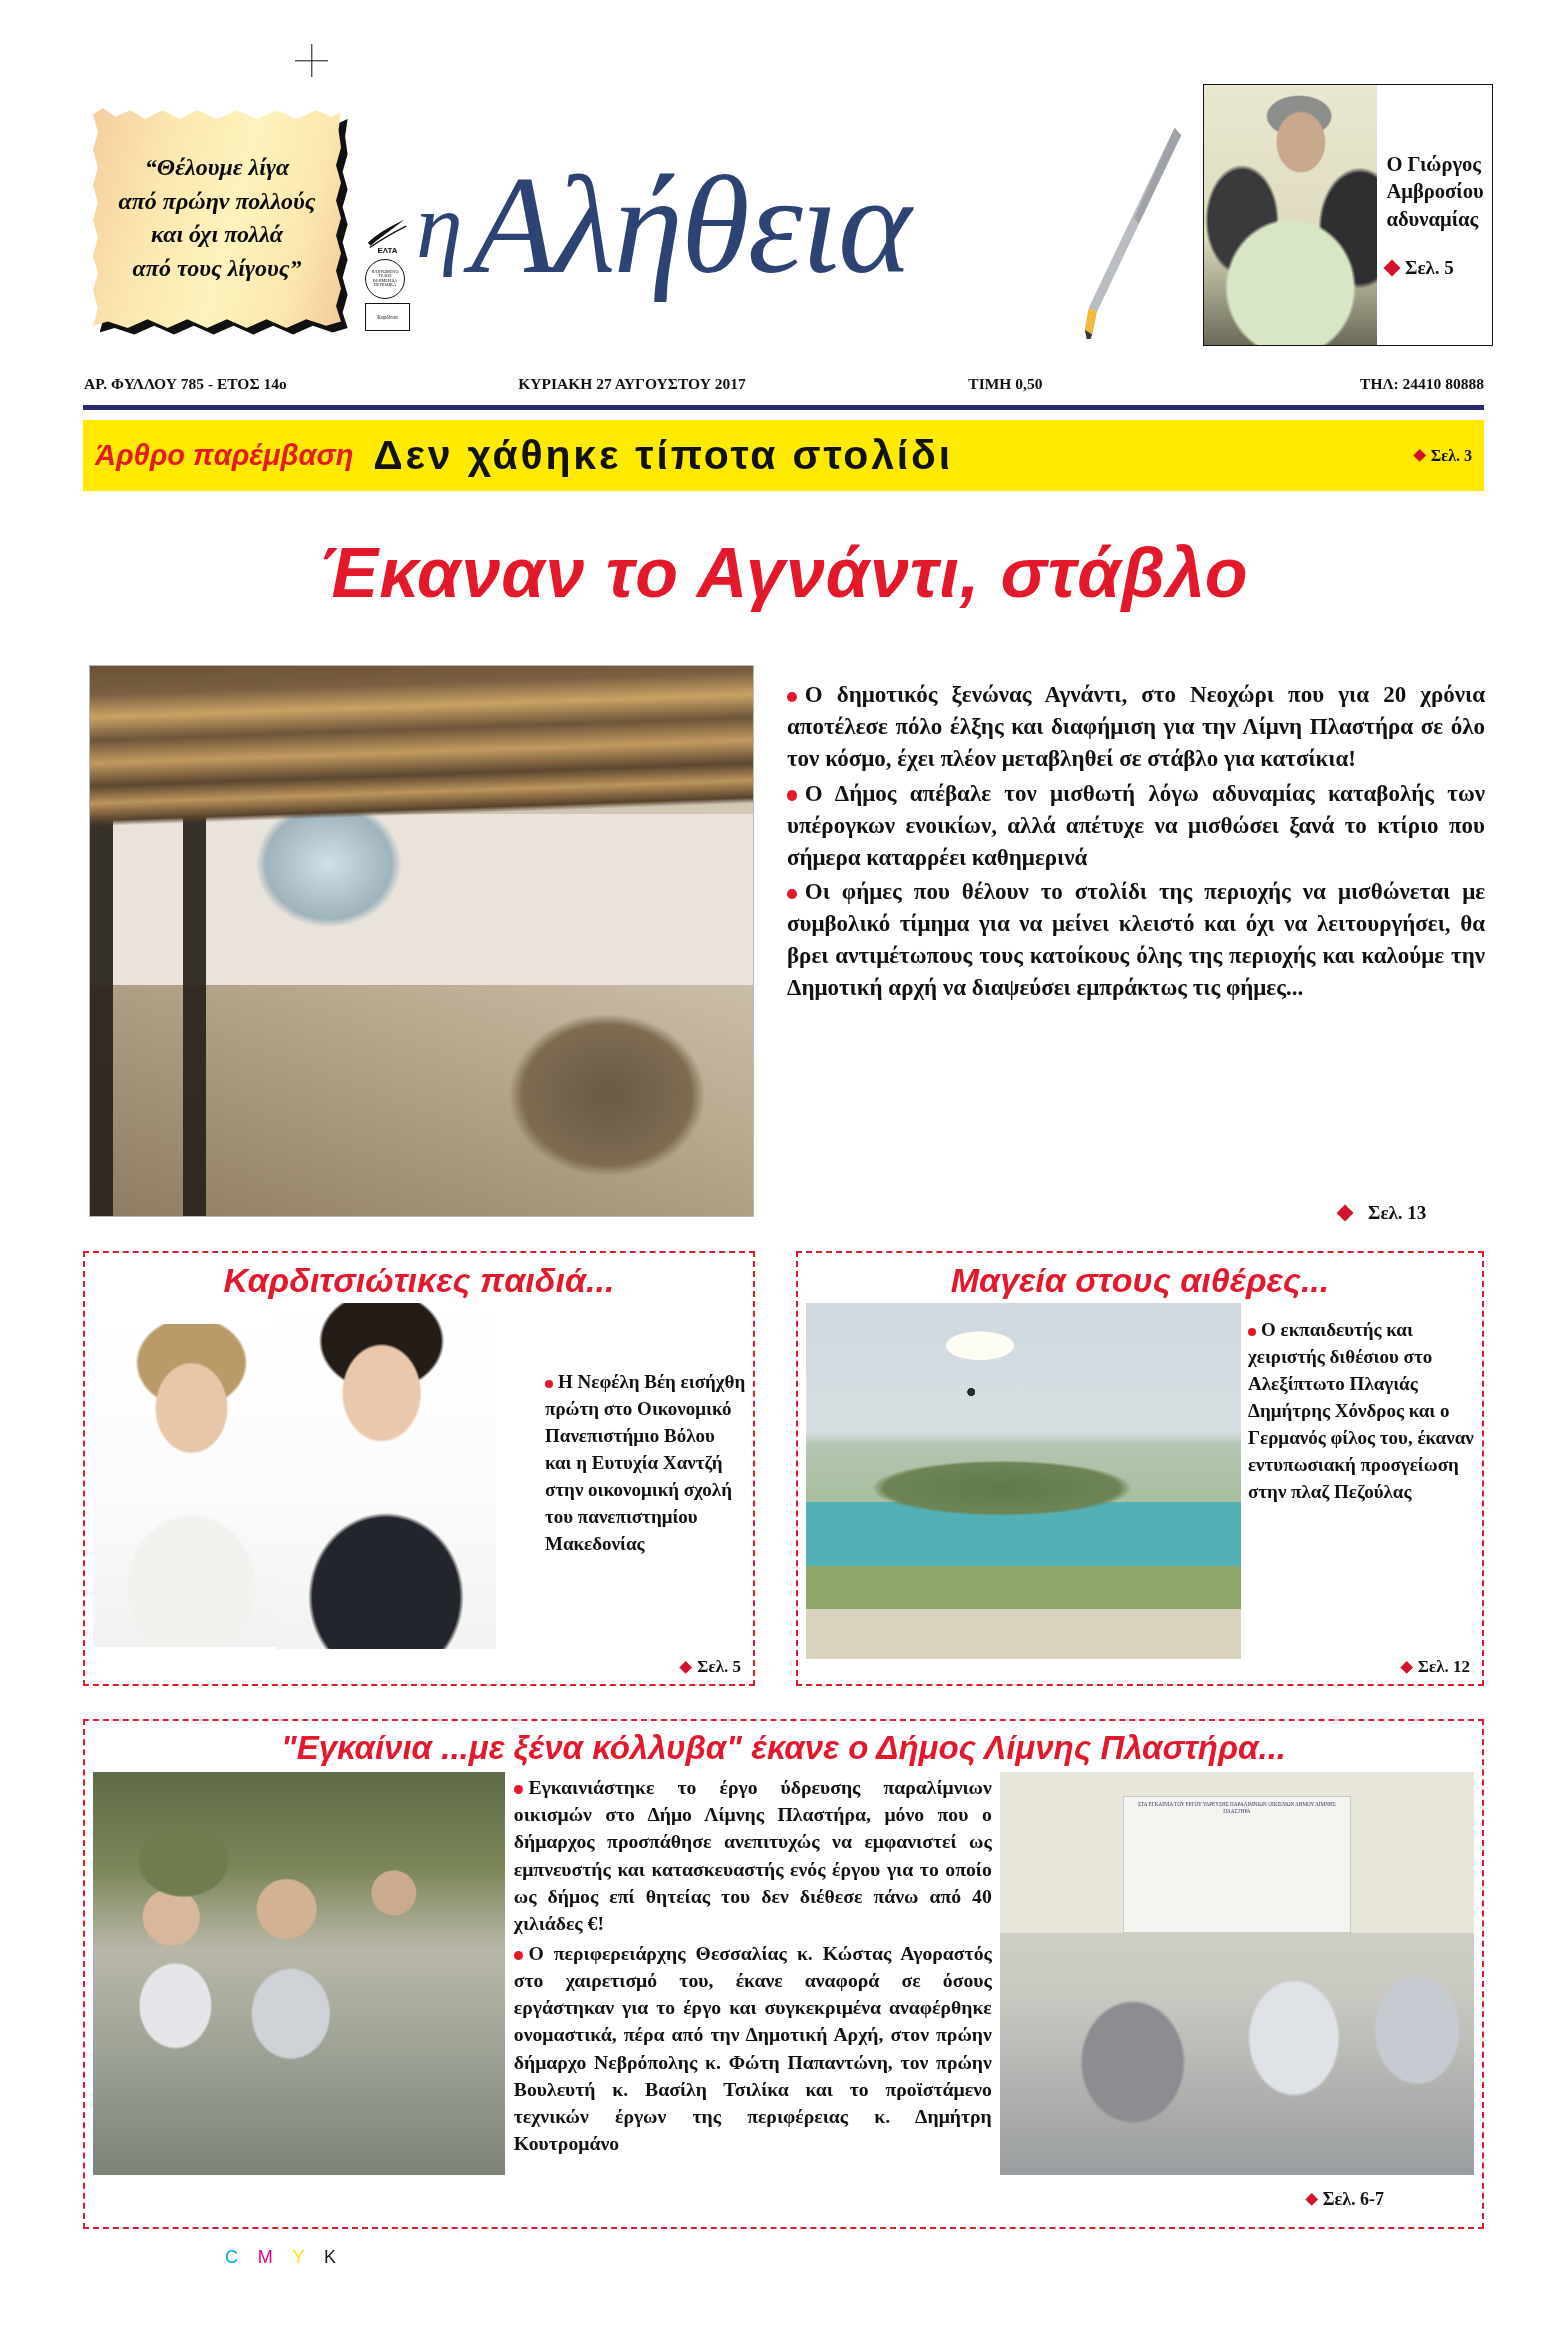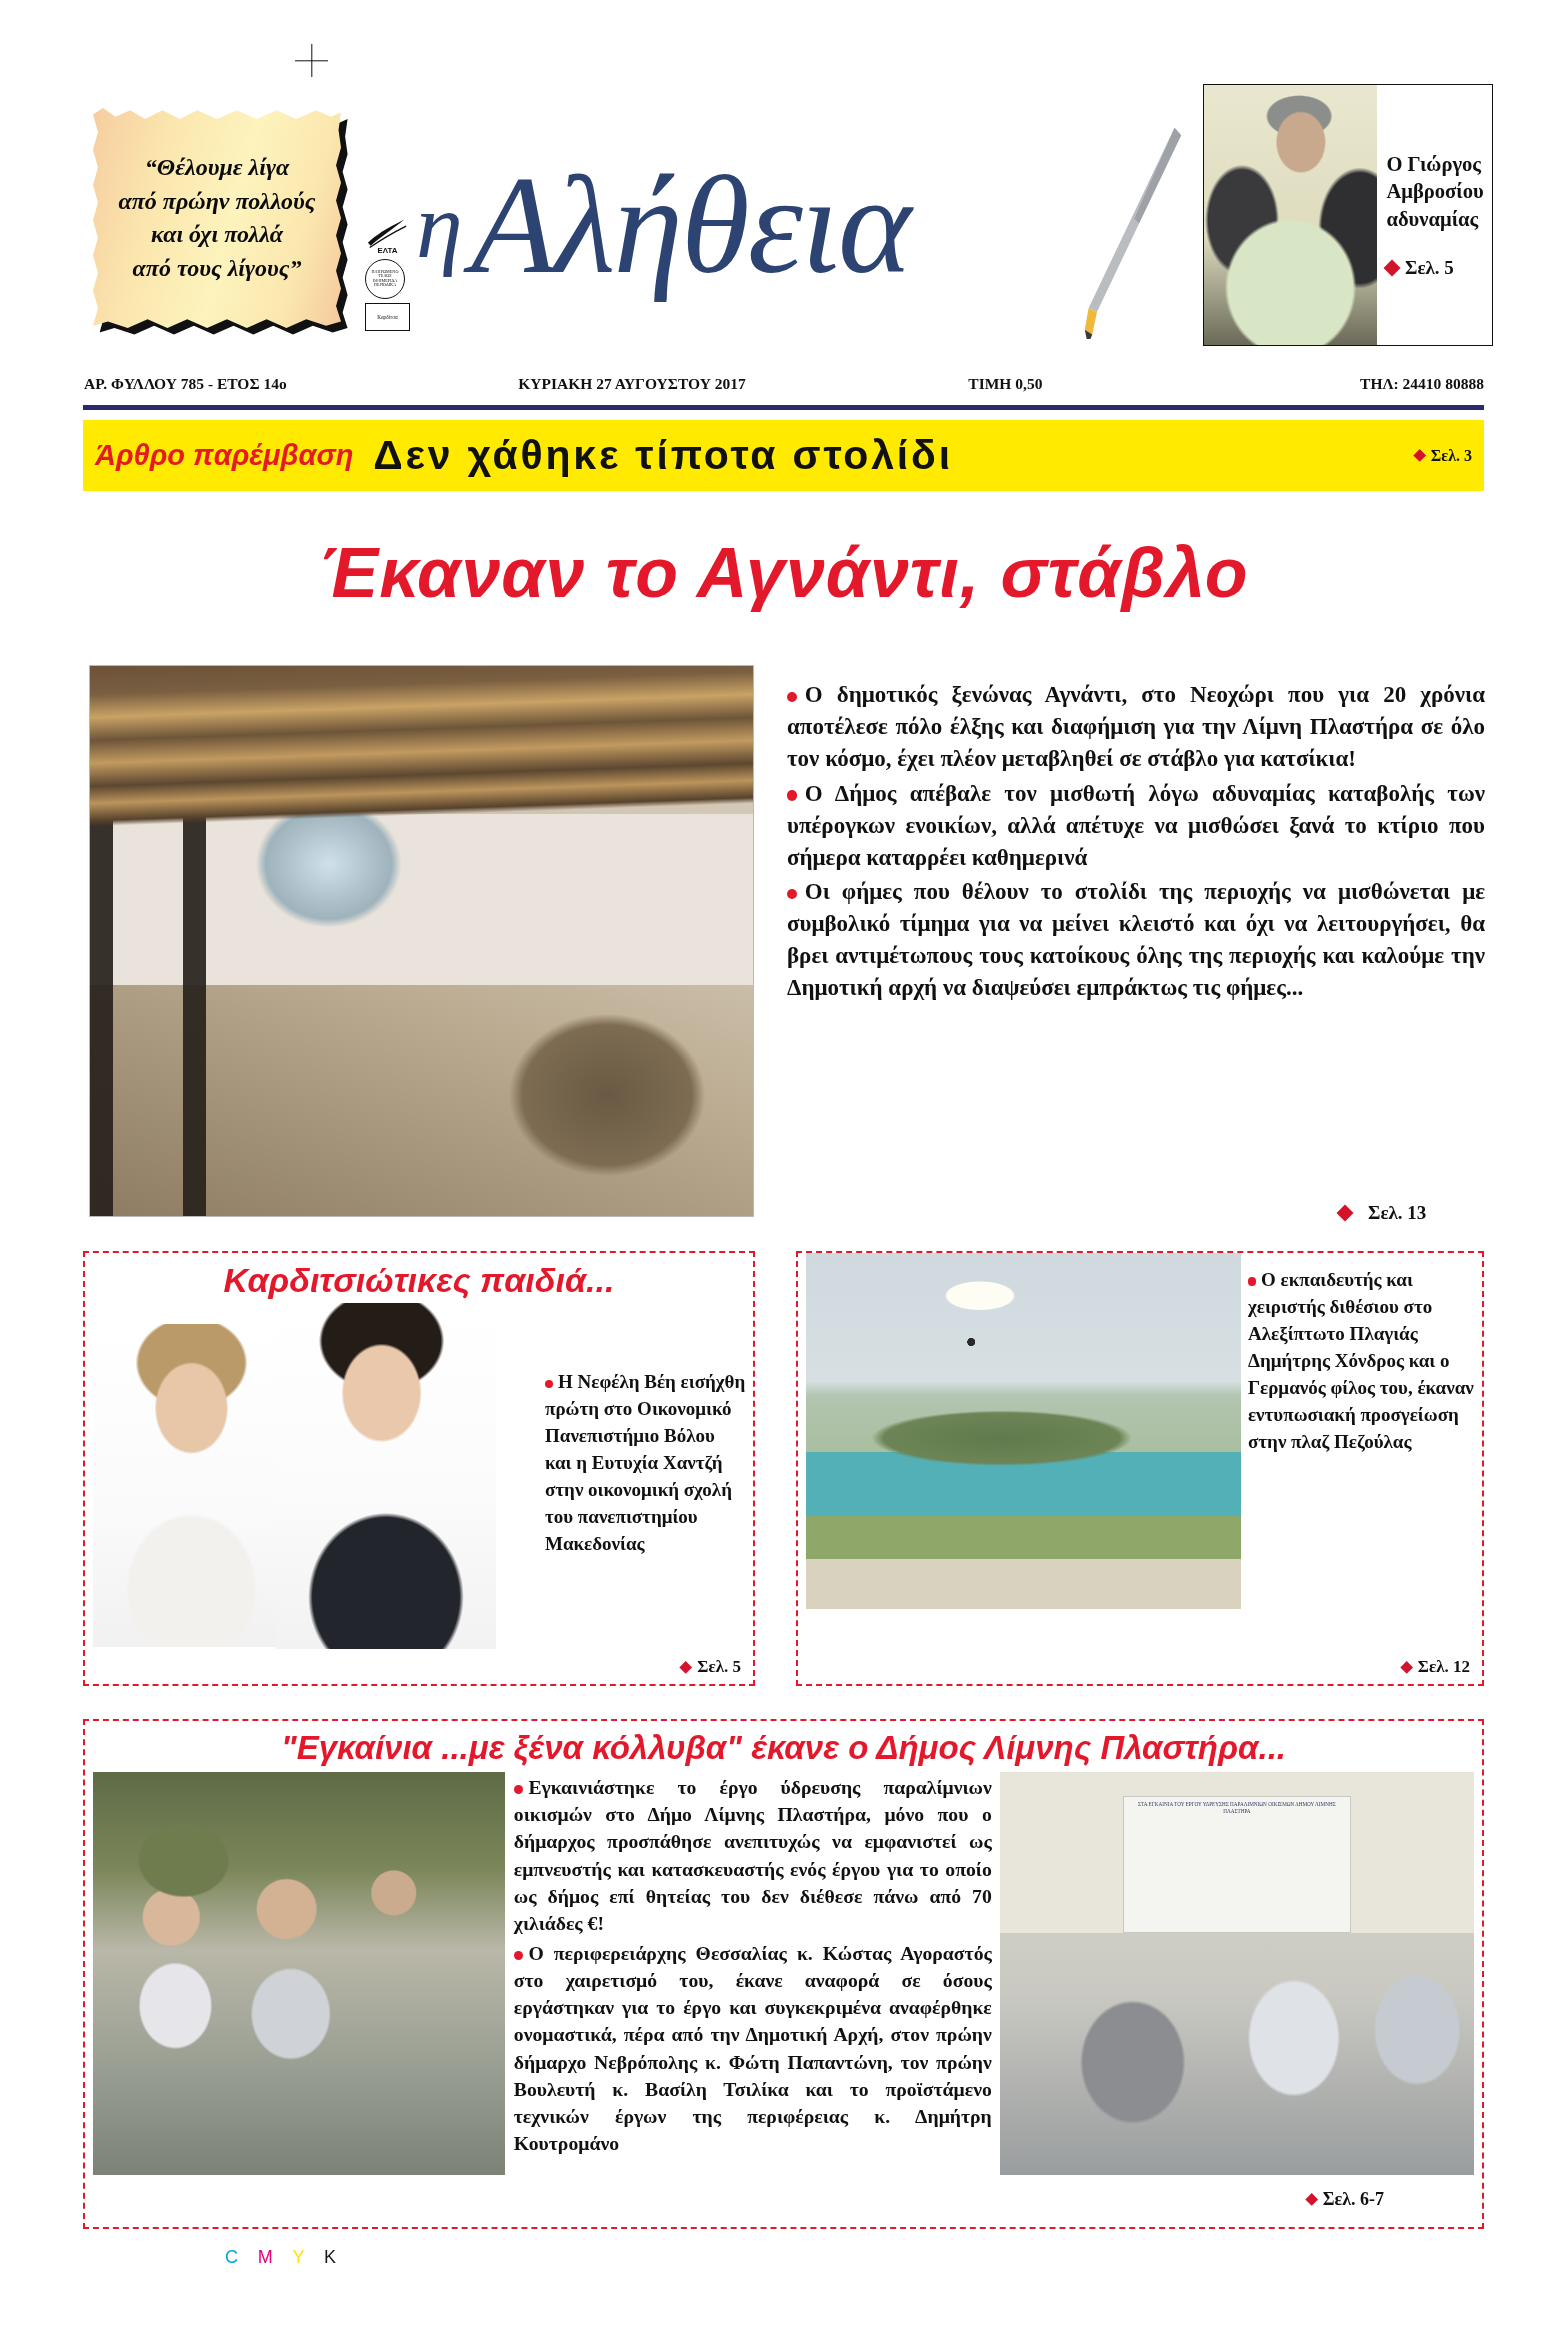--- a/index.html
+++ b/index.html
@@ -390,39 +390,40 @@
         <span class="bullet-dot"></span><span>Η Νεφέλη Βέη εισήχθη πρώτη στο Οικονομικό Πανεπιστήμιο Βόλου και η Ευτυχία Χαντζή στην οικονομική σχολή του πανεπιστημίου Μακεδονίας</span>
       </div>
     </div>
     <div class="box-ref">
       <span class="diamond sm"></span>
       <span class="ref-txt">Σελ. 5</span>
     </div>
   </div>
 
   <div class="dashed-box box-right">
+    <div class="box-title">Μαγεία στους αιθέρες...</div>
     <div class="box-body">
       <div class="mag-photo"></div>
       <div class="mag-text">
         <span class="bullet-dot"></span><span>Ο εκπαιδευτής και χειριστής διθέσιου στο Αλεξίπτωτο Πλαγιάς Δημήτρης Χόνδρος και ο Γερμανός φίλος του, έκαναν εντυπωσιακή προσγείωση στην πλαζ Πεζούλας</span>
       </div>
     </div>
     <div class="box-ref">
       <span class="diamond sm"></span>
       <span class="ref-txt">Σελ. 12</span>
     </div>
   </div>
 
   <div class="dashed-box box-bottom">
     <div class="bb-title">"Εγκαίνια ...με ξένα κόλλυβα" έκανε ο Δήμος Λίμνης Πλαστήρα...</div>
     <div class="bb-body">
       <div class="bb-photo-l"></div>
       <div class="bb-text">
         <p class="bullet-para">
-          <span class="bullet-dot"></span><span>Εγκαινιάστηκε το έργο ύδρευσης παραλίμνιων οικισμών στο Δήμο Λίμνης Πλαστήρα, μόνο που ο δήμαρχος προσπάθησε ανεπιτυχώς να εμφανιστεί ως εμπνευστής και κατασκευαστής ενός έργου για το οποίο ως δήμος επί θητείας του δεν διέθεσε πάνω από 70 χιλιάδες €!</span>
+          <span class="bullet-dot"></span><span>Εγκαινιάστηκε το έργο ύδρευσης παραλίμνιων οικισμών στο Δήμο Λίμνης Πλαστήρα, μόνο που ο δήμαρχος προσπάθησε ανεπιτυχώς να εμφανιστεί ως εμπνευστής και κατασκευαστής ενός έργου για το οποίο ως δήμος επί θητείας του δεν διέθεσε πάνω από 40 χιλιάδες €!</span>
         </p>
         <p class="bullet-para">
           <span class="bullet-dot"></span><span>Ο περιφερειάρχης Θεσσαλίας κ. Κώστας Αγοραστός στο χαιρετισμό του, έκανε αναφορά σε όσους εργάστηκαν για το έργο και συγκεκριμένα αναφέρθηκε ονομαστικά, πέρα από την  Δημοτική Αρχή, στον πρώην δήμαρχο Νεβρόπολης κ. Φώτη Παπαντώνη, τον πρώην Βουλευτή κ. Βασίλη Τσιλίκα και το προϊστάμενο τεχνικών έργων της περιφέρειας κ. Δημήτρη Κουτρομάνο</span>
         </p>
       </div>
       <div class="bb-photo-r">
         <div class="plaque">ΣΤΑ ΕΓΚΑΙΝΙΑ ΤΟΥ ΕΡΓΟΥ ΥΔΡΕΥΣΗΣ ΠΑΡΑΛΙΜΝΙΩΝ ΟΙΚΙΣΜΩΝ ΔΗΜΟΥ ΛΙΜΝΗΣ ΠΛΑΣΤΗΡΑ</div>
       </div>
     </div>
     <div class="bb-ref">

